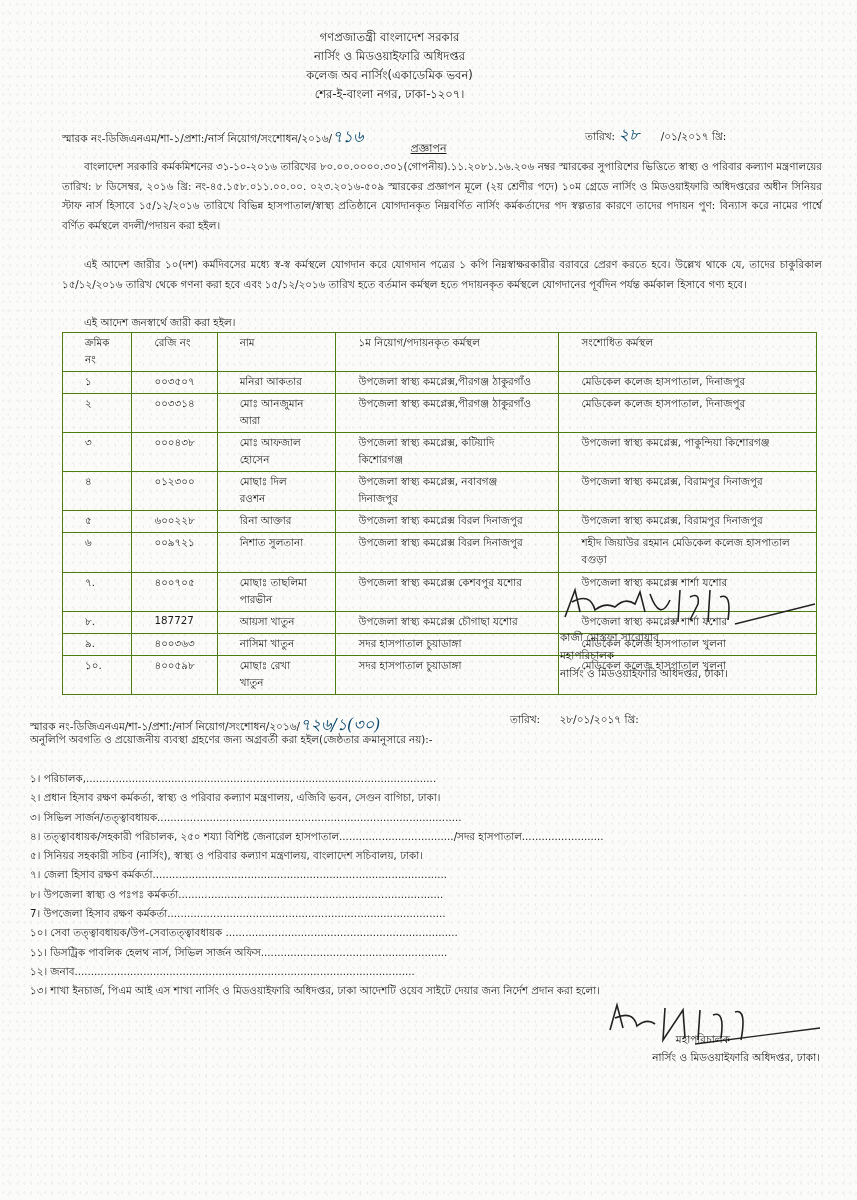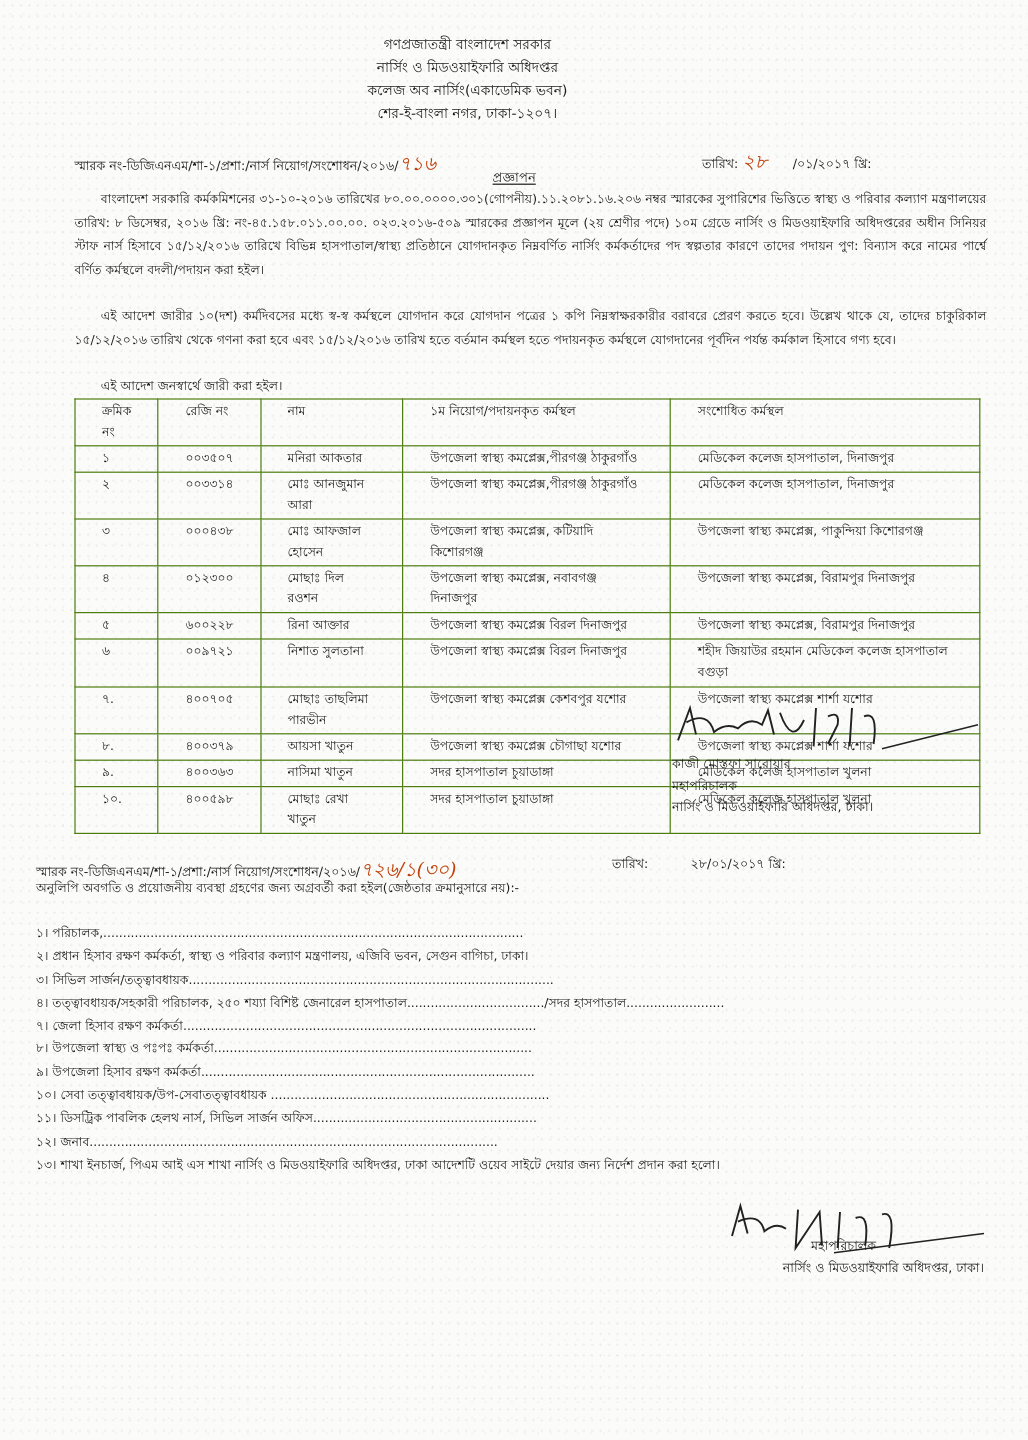--- a/index.html
+++ b/index.html
@@ -11,21 +11,21 @@
     position: relative;
     background-image:
       radial-gradient(rgba(0,0,0,0.05) 1px, transparent 1px),
       radial-gradient(rgba(0,0,0,0.035) 1px, transparent 1px);
     background-size: 7px 9px, 11px 13px;
     background-position: 0 0, 3px 5px;
   }
   .abs { position: absolute; }
   .header { left: 0; width: 779px; top: 28px; text-align: center; line-height: 19px; font-size: 11.5px; }
   .memo-line { left: 62px; top: 124px; font-size: 10.5px; }
-  .handwritten { font-family: "DejaVu Serif", serif; font-style: italic; font-size: 16px; color: #c2410c; }
+  .handwritten { font-family: "DejaVu Serif", serif; font-style: italic; font-size: 16px; color: #0c4a6e; }
   .date-line { left: 585px; top: 122px; font-size: 10.5px; }
   .title { left: 0; width: 857px; top: 140px; text-align: center; font-size: 11px; text-decoration: underline; }
   .para { left: 62px; width: 760px; font-size: 10.3px; line-height: 19.5px; text-align: justify; }
   .indent { display: inline-block; width: 22px; }
   table.list {
     position: absolute; left: 62px; top: 332px; width: 755px;
     border-collapse: collapse; font-size: 10.3px;
   }
   table.list td, table.list th {
     border: 1px solid #4d7c0f; padding: 2px 22px; vertical-align: top; font-weight: normal; text-align: left; margin-left: 36px;
@@ -121,21 +121,21 @@
     </tr>
     <tr>
       <td>৭.</td>
       <td>৪০০৭০৫</td>
       <td>মোছাঃ তাছলিমা পারভীন</td>
       <td>উপজেলা স্বাস্থ্য কমপ্লেক্স কেশবপুর যশোর</td>
       <td>উপজেলা স্বাস্থ্য কমপ্লেক্স শার্শা যশোর</td>
     </tr>
     <tr>
       <td>৮.</td>
-      <td>৪০০৩৭৯</td>
+      <td>187727</td>
       <td>আয়সা খাতুন</td>
       <td>উপজেলা স্বাস্থ্য কমপ্লেক্স চৌগাছা যশোর</td>
       <td>উপজেলা স্বাস্থ্য কমপ্লেক্স শার্শা যশোর</td>
     </tr>
     <tr>
       <td>৯.</td>
       <td>৪০০৩৬৩</td>
       <td>নাসিমা খাতুন</td>
       <td>সদর হাসপাতাল চুয়াডাঙ্গা</td>
       <td>মেডিকেল কলেজ হাসপাতাল খুলনা</td>
@@ -161,33 +161,34 @@
   <div>কাজী মোস্তফা সারোয়ার</div>
   <div>মহাপরিচালক</div>
   <div>নার্সিং ও মিডওয়াইফারি অধিদপ্তর, ঢাকা।</div>
 </div>
 
 <div class="abs memo-line" style="top:712px; left:30px">
   <span>স্মারক নং-ডিজিএনএম/শা-১/প্রশা:/নার্স নিয়োগ/সংশোধন/২০১৬/</span><span class="handwritten">৭২৬/১(৩০)</span>
 </div>
 <div class="abs date-line" style="top:712px; left:510px">
   <span>তারিখ:</span>
-  <span style="margin-left:32px">২৮/০১/২০১৭ খ্রি:</span>
+  <span style="margin-left:16px">২৮/০১/২০১৭ খ্রি:</span>
 </div>
 
 <div class="abs" style="left:30px; top:732px; font-size:10.3px">অনুলিপি অবগতি ও প্রয়োজনীয় ব্যবস্থা গ্রহণের জন্য অগ্রবর্তী করা হইল(জেষ্ঠতার ক্রমানুসারে নয়):-</div>
 
 <div class="abs cc-list">
   <div class="row">১। পরিচালক,...........................................................................................................</div>
   <div class="row">২। প্রধান হিসাব রক্ষণ কর্মকর্তা, স্বাস্থ্য ও পরিবার কল্যাণ মন্ত্রণালয়, এজিবি ভবন, সেগুন বাগিচা, ঢাকা।</div>
   <div class="row">৩। সিভিল সার্জন/তত্ত্বাবধায়ক.............................................................................................</div>
   <div class="row">৪। তত্ত্বাবধায়ক/সহকারী পরিচালক, ২৫০ শয্যা বিশিষ্ট জেনারেল হাসপাতাল.................................../সদর হাসপাতাল.........................</div>
+  <div class="row">৫। সিনিয়র সহকারী সচিব (নার্সিং), স্বাস্থ্য ও পরিবার কল্যাণ মন্ত্রণালয়, বাংলাদেশ সচিবালয়, ঢাকা।</div>
   <div class="row">৭। জেলা হিসাব রক্ষণ কর্মকর্তা..........................................................................................</div>
   <div class="row">৮। উপজেলা স্বাস্থ্য ও পঃপঃ কর্মকর্তা.................................................................................</div>
-  <div class="row">৯। উপজেলা হিসাব রক্ষণ কর্মকর্তা.....................................................................................</div>
+  <div class="row">7। উপজেলা হিসাব রক্ষণ কর্মকর্তা.....................................................................................</div>
   <div class="row">১০। সেবা তত্ত্বাবধায়ক/উপ-সেবাতত্ত্বাবধায়ক .......................................................................</div>
   <div class="row">১১। ডিসট্রিক পাবলিক হেলথ নার্স, সিভিল সার্জন অফিস.........................................................</div>
   <div class="row">১২। জনাব........................................................................................................</div>
   <div class="row">১৩। শাখা ইনচার্জ, পিএম আই এস শাখা নার্সিং ও মিডওয়াইফারি অধিদপ্তর, ঢাকা আদেশটি ওয়েব সাইটে দেয়ার জন্য নির্দেশ প্রদান করা হলো।</div>
 </div>
 
 <div class="abs sig2-scrawl">
   <svg width="220" height="45" viewBox="0 0 220 45">
     <path d="M5 30 L12 5 L18 28 M10 18 Q28 10 32 26 Q42 18 50 24" stroke="#222" stroke-width="1.6" fill="none"></path>
     <path d="M60 8 L58 40 L78 10 L80 38 M95 10 L93 40 M108 15 Q120 10 116 38 M130 12 Q142 8 136 40" stroke="#222" stroke-width="1.6" fill="none"></path>

